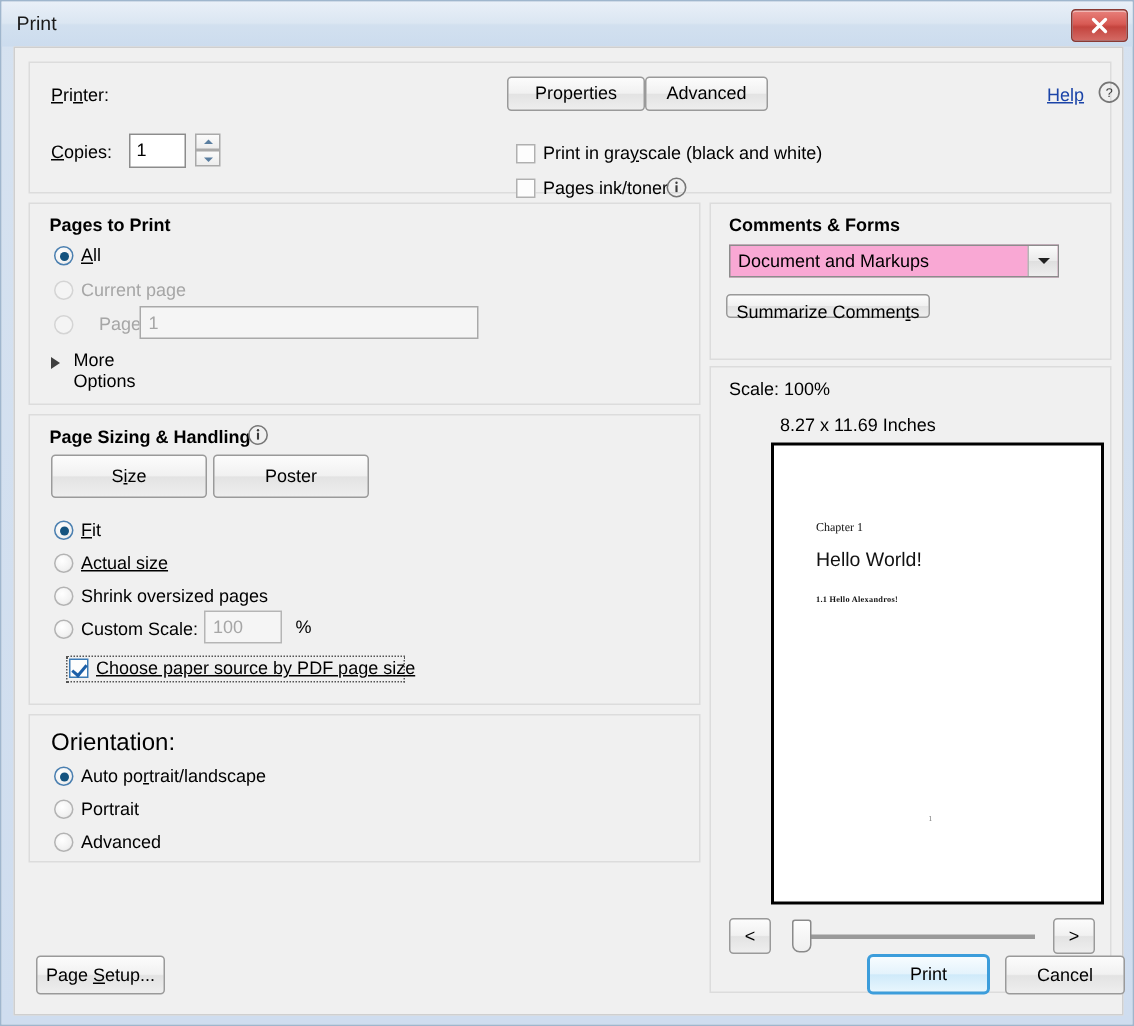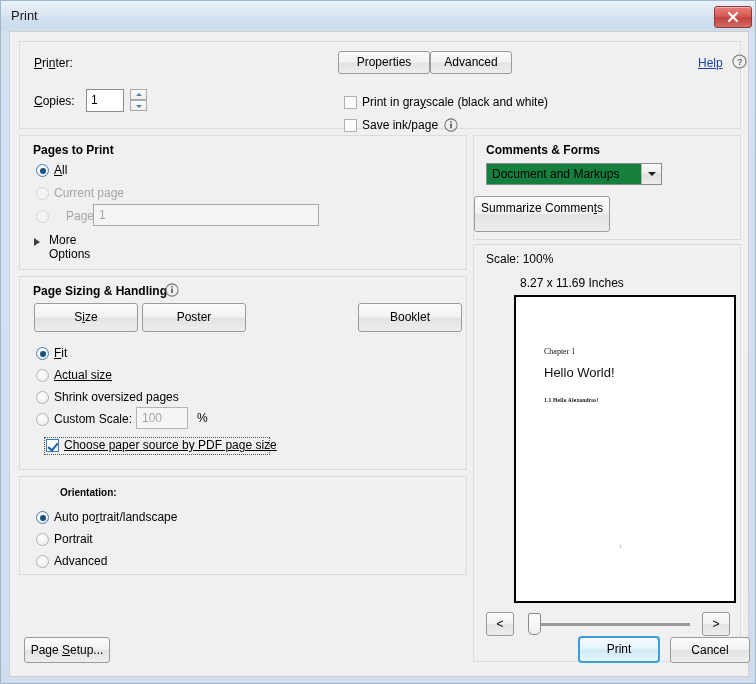--- a/index.html
+++ b/index.html
@@ -260,39 +260,39 @@
     position:absolute; left: 24px; top: 160px;
     width: 226px; height: 18px;
     border: 1px dotted #555;
     box-sizing: border-box;
   }
   #cb-paper-source { left: 26px; top: 162px; }
   #lb-paper-source { left: 44px; top: 161px; text-decoration: underline; text-decoration-color: #000; }
 
   
   #orient-group { left: 9px; top: 444px; width: 448px; height: 99px; }
-  #orient-title { position:absolute; left: 14px; top: 10px; font-size: 10px; font-weight: bold; margin-left: 26px; }
+  #orient-title { position:absolute; left: 14px; top: 10px; font-size: 16px; font-weight: normal; }
   #rb-auto      { left: 16px; top: 34px; }
   #lb-auto      { left: 34px; top: 33px; }
   #rb-portrait  { left: 16px; top: 56px; }
   #lb-portrait  { left: 34px; top: 55px; }
   #rb-landscape { left: 16px; top: 78px; }
   #lb-landscape { left: 34px; top: 77px; }
 
   
   #comments-group { left: 463px; top: 103px; width: 268px; height: 105px; }
   #comments-title { left: 12px; top: 7px; }
   #comments-combo {
     position:absolute; left: 12px; top: 27px;
-    width: 176px; height: 22px;
-    background:#15803d; border: 1px solid #8c8c8c; box-sizing: border-box;
+    width: 220px; height: 22px;
+    background:#f9a8d4; border: 1px solid #8c8c8c; box-sizing: border-box;
     cursor: pointer;
   }
   #comments-combo-text { position:absolute; left: 5px; top: 3px; font-size:12px; }
-  #summarize-btn { left: 0; top: 60px; width: 136px; height: 36px; line-height: 22px; }
+  #summarize-btn { left: 10px; top: 60px; width: 136px; height: 16px; line-height: 22px; }
 
   
   #preview-group { left: 463px; top: 212px; width: 268px; height: 418px; }
   #scale-text { position:absolute; left: 12px; top: 7px; font-size: 12px; }
   #paper-dims { position:absolute; left: 46px; top: 31px; font-size: 12px; }
 
   #page-preview {
     position: absolute;
     left: 40px; top: 50px;
     width: 222px; height: 308px;
@@ -401,21 +401,21 @@
         </div>
         <div class="spin-half spin-down">
           <span class="tri-down-sm"></span>
         </div>
       </div>
 
       <div class="cb" style="left:324px; top:54px;"></div>
       <div class="opt-label" style="left:342px; top:53px;">Print in gra<span class="u">y</span>scale (black and white)</div>
 
       <div class="cb" style="left:324px; top:77px;"></div>
-      <div class="opt-label" style="left:342px; top:76px;">Save ink/page</div>
+      <div class="opt-label" style="left:342px; top:76px;">Pages ink/toner</div>
       <svg style="position:absolute;left:424px;top:76px;width:14px;height:14px;" viewBox="0 0 16 16">
         <circle cx="8" cy="8" r="7" fill="none" stroke="#767676" stroke-width="1.2"></circle>
         <circle cx="8" cy="4.4" r="0.9" fill="#3a3a3a"></circle>
         <rect x="7.2" y="6.3" width="1.6" height="5.2" fill="#3a3a3a"></rect>
       </svg>
     </div>
 
     <div class="group" id="pages-group">
       <div class="group-title" id="pages-title">Pages to Print</div>
 
@@ -445,23 +445,20 @@
         <circle cx="8" cy="4.4" r="0.9" fill="#3a3a3a"></circle>
         <rect x="7.2" y="6.3" width="1.6" height="5.2" fill="#3a3a3a"></rect>
       </svg>
 
       <div class="btn size-btn" id="btn-size">
         <span>S<span class="u">i</span>ze</span>
       </div>
       <div class="btn size-btn" id="btn-poster">
         <span>Poster</span>
       </div>
-      <div class="btn size-btn" id="btn-booklet">
-        <span>Booklet</span>
-      </div>
 
       <div class="rb selected" id="rb-fit"></div>
       <div class="opt-label" id="lb-fit"><span class="u">F</span>it</div>
 
       <div class="rb" id="rb-actual"></div>
       <div class="opt-label" id="lb-actual">Actual size</div>
 
       <div class="rb" id="rb-shrink"></div>
       <div class="opt-label" id="lb-shrink">Shrink oversized pages</div>
 

